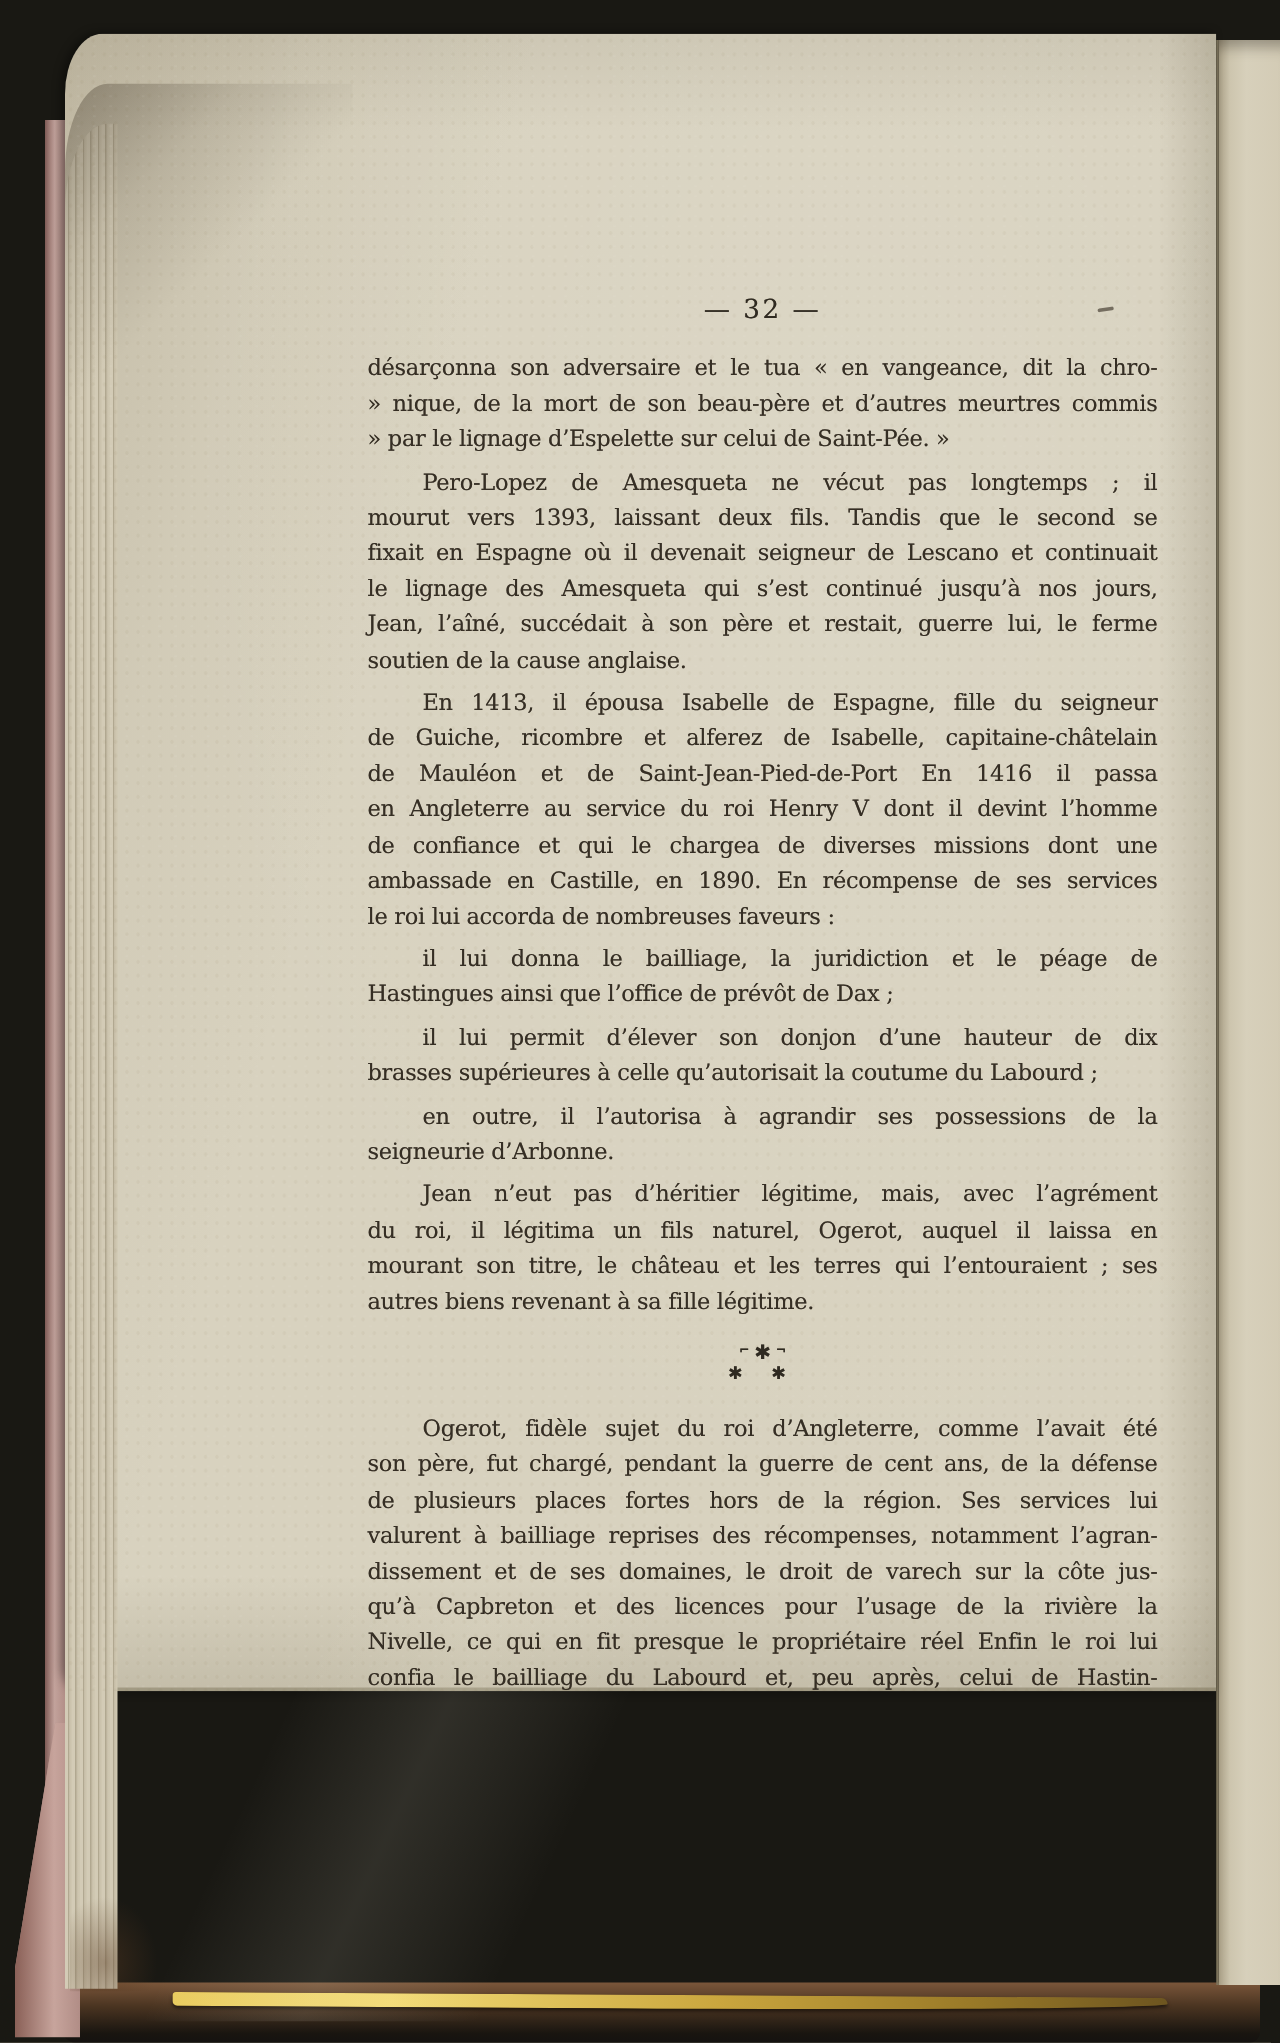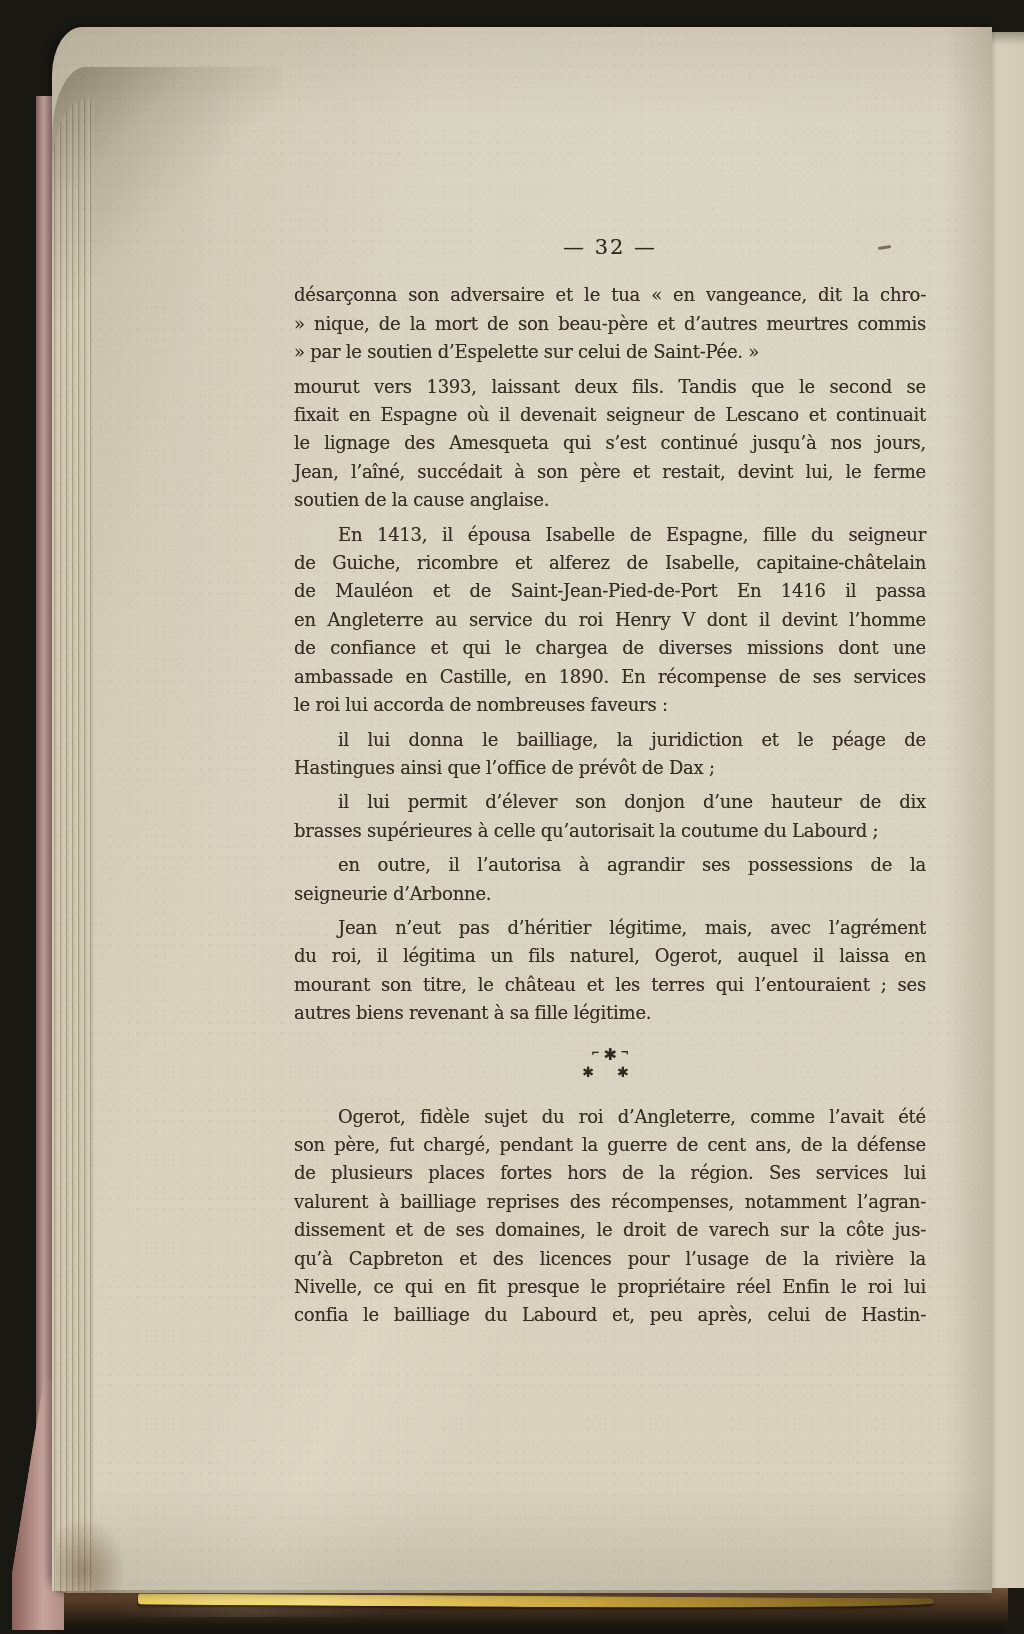--- a/index.html
+++ b/index.html
@@ -51,31 +51,30 @@
     position: absolute; left: 973px; top: 32px;
     width: 51px; height: 1556px;
     background: linear-gradient(to right, #a99f86 0px, #cdc5ae 9px, #d7d0bb 22px, #d3cbb5 100%);
     border-left: 2px solid #7d745c;
     box-shadow: inset 0 14px 10px -8px rgba(40,35,25,0.35);
   }
 
   
   .page {
     position: absolute; left: 52px; top: 27px;
-    width: 921px; height: 1566px;
+    width: 921px; height: 1326px;
     background:
       radial-gradient(ellipse at 68% 28%, rgba(255,255,255,0.10), transparent 62%),
       linear-gradient(105deg, rgba(110,95,65,0.22) 0%, rgba(110,95,65,0.06) 16%, transparent 30%),
       linear-gradient(to right, transparent 95%, rgba(100,90,65,0.22) 100%),
       linear-gradient(to bottom, rgba(90,80,55,0.10) 0%, transparent 6%, transparent 93%, rgba(90,80,55,0.16) 100%),
       #d8d2bf;
     border-top-left-radius: 30px 48px;
     border-bottom-left-radius: 16px 22px;
     box-shadow: inset 0 -3px 0 rgba(120,110,85,0.45), -3px 0 8px rgba(0,0,0,0.4);
-    padding-left: 19px;
   }
   .grain {
     position: absolute; inset: 0;
     background-image:
       radial-gradient(rgba(125,105,65,0.06) 1px, transparent 1.5px),
       radial-gradient(rgba(255,255,252,0.06) 1px, transparent 1.4px);
     background-size: 9px 11px, 13px 8px;
     background-position: 0 0, 4px 6px;
     border-top-left-radius: 30px 48px;
     pointer-events: none;
@@ -172,28 +171,29 @@
     <div class="light-band"></div>
     <div class="grain"></div>
 
     <div class="content">
 
       <div class="page-number">— 32 —</div>
 
       <p class="para">
         <span class="ln just">désarçonna son adversaire et le tua « en vangeance, dit la chro-</span>
         <span class="ln just">» nique, de la mort de son beau-père et d’autres meurtres commis</span>
-        <span class="ln">» par le soutien d’Espelette sur celui de Saint-Pée. »</span>
-      </p>
-
-      <p class="para">
+        <span class="ln">» par le lignage d’Espelette sur celui de Saint-Pée. »</span>
+      </p>
+
+      <p class="para">
+        <span class="ln just indent">Pero-Lopez de Amesqueta ne vécut pas longtemps ; il</span>
         <span class="ln just">mourut vers 1393, laissant deux fils. Tandis que le second se</span>
         <span class="ln just">fixait en Espagne où il devenait seigneur de Lescano et continuait</span>
         <span class="ln just">le lignage des Amesqueta qui s’est continué jusqu’à nos jours,</span>
-        <span class="ln just">Jean, l’aîné, succédait à son père et restait, devint lui, le ferme</span>
+        <span class="ln just">Jean, l’aîné, succédait à son père et restait, guerre lui, le ferme</span>
         <span class="ln">soutien de la cause anglaise.</span>
       </p>
 
       <p class="para">
         <span class="ln just indent">En 1413, il épousa Isabelle de Espagne, fille du seigneur</span>
         <span class="ln just">de Guiche, ricombre et alferez de Isabelle, capitaine-châtelain</span>
         <span class="ln just">de Mauléon et de Saint-Jean-Pied-de-Port En 1416 il passa</span>
         <span class="ln just">en Angleterre au service du roi Henry V dont il devint l’homme</span>
         <span class="ln just">de confiance et qui le chargea de diverses missions dont une</span>
         <span class="ln just">ambassade en Castille, en 1890. En récompense de ses services</span>

